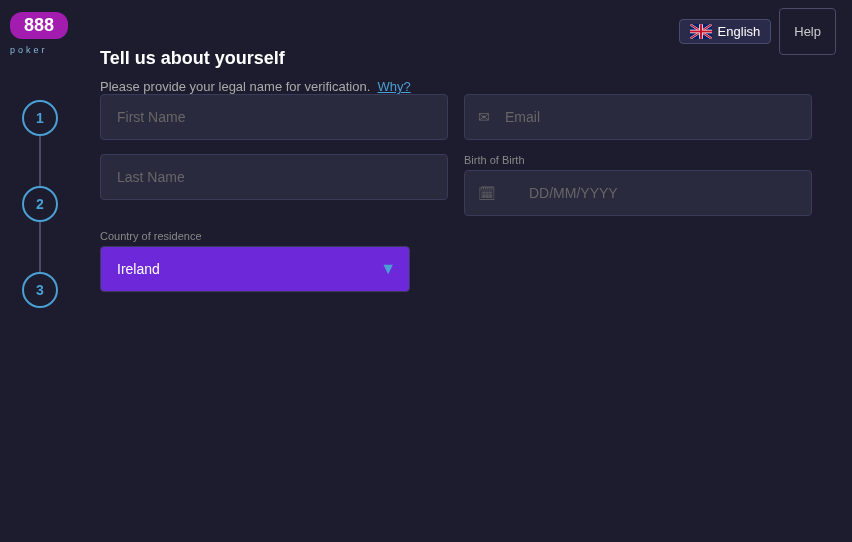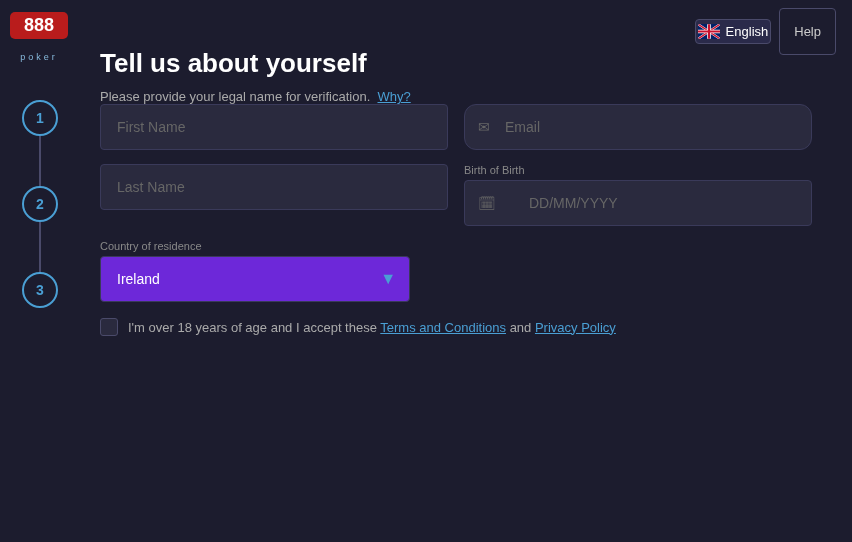--- a/index.html
+++ b/index.html
@@ -41,38 +41,38 @@
       background-color: #4a4a6a;
     }
 
     .lang-btn {
       display: flex;
       align-items: center;
       gap: 6px;
       background: #2a2a4a;
       border: 1px solid #4a4a6a;
       border-radius: 4px;
-      padding: 4px 2px;
+      padding: 4px 10px;
       color: #fff;
       font-size: 13px;
       cursor: pointer;
     }
 
     .help-btn {
       background: transparent;
       border: 1px solid #4a4a6a;
       border-radius: 4px;
       padding: 15px 14px;
       color: #ccc;
       font-size: 13px;
       cursor: pointer;
     }
 
     h1.page-title {
-      font-size: 26px;
+      font-size: 18px;
       font-weight: bold;
       color: #fff;
       margin-bottom: 10px;
     }
 
     .subtitle {
       font-size: 13px;
       color: #aaa;
     }
 
@@ -105,21 +105,20 @@
       position: absolute;
       left: 14px;
       top: 50%;
       transform: translateY(-50%);
       color: #666;
       font-size: 14px;
     }
 
     .email-input {
       padding-left: 40px;
-      border-radius: 12px;
     }
 
     .dob-wrapper {
       position: relative;
     }
 
     .dob-icon {
       position: absolute;
       left: 14px;
       top: 50%;
@@ -229,33 +228,33 @@
       position: absolute;
       top: 12px;
       left: 10px;
       width: 58px;
     }
 
     .logo-container .logo-top {
       font-size: 18px;
       font-weight: 900;
       color: #fff;
-      background: #b91c1c;
-      border-radius: 5px;
+      background: #a21caf;
+      border-radius: 12px;
       padding: 2px 6px;
       text-align: center;
       line-height: 1.3;
     }
 
     .logo-container .logo-bottom {
       font-size: 9px;
       color: #88bbdd;
       letter-spacing: 3px;
-      text-align: center;
-      margin-top: 13px;
+      text-align: left;
+      margin-top: 6px;
       text-transform: lowercase;
     }
 
     .content-area {
       flex: 1;
       padding: 48px 40px 20px 20px;
       position: relative;
     }
 
     
@@ -357,22 +356,16 @@
           <option value="ireland" selected="">Ireland</option>
           <option value="uk">United Kingdom</option>
           <option value="us">United States</option>
           <option value="de">Germany</option>
           <option value="fr">France</option>
         </select>
         <span class="country-chevron">▼</span>
       </div>
     </div>
 
-    <div class="checkbox-row">
-      <input type="checkbox" class="checkbox-input" style="">
-      <label class="checkbox-label">
-        <span>I'm over 18 years of age and I accept these </span><a class="terms-link">Terms and Conditions</a><span> and </span><a class="terms-link">Privacy Policy</a>
-      </label>
-    </div>
 
 
   </div>
 </div>
 
 </body></html>

